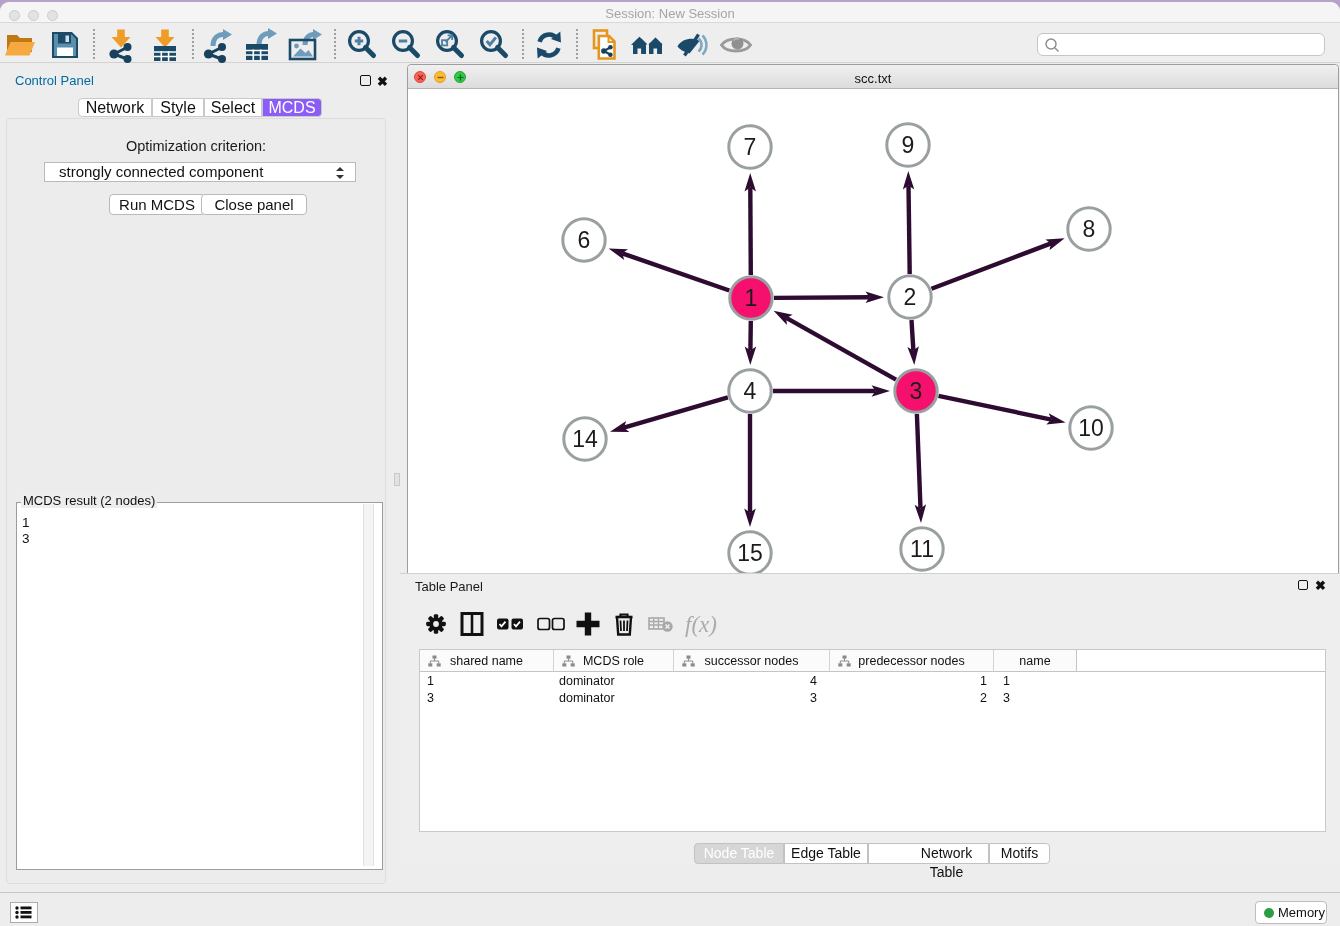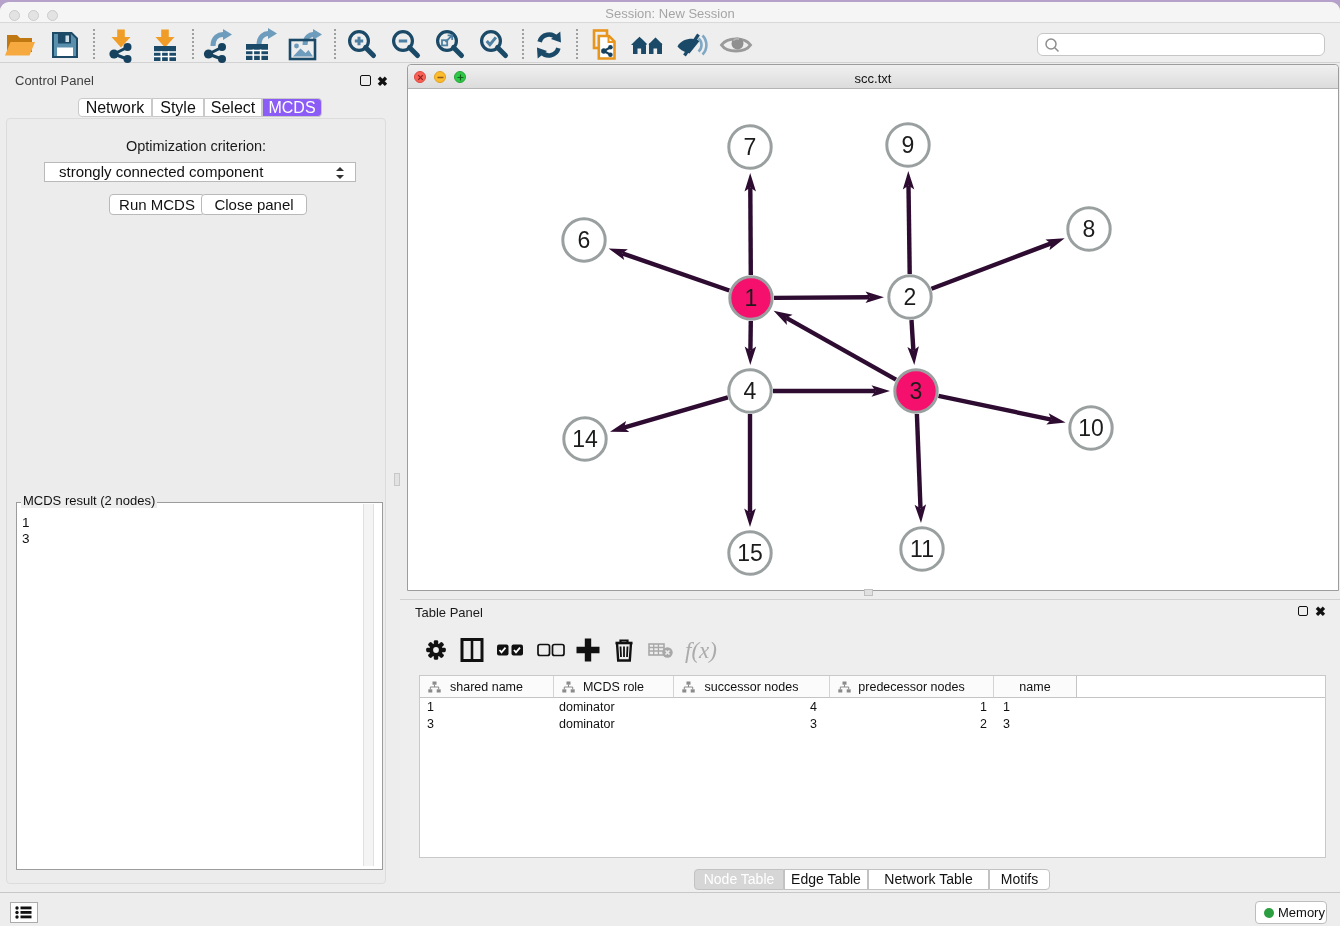--- a/index.html
+++ b/index.html
@@ -18,21 +18,21 @@
 
 #toolbar { left:0; top:22px; width:1340px; height:39px; background:#eeeeee;
   border-bottom:1px solid #d2d2d2; }
 .sep { position:absolute; top:5px; height:30px; width:0;
   border-left:2px dotted #9f9f9f; }
 .ticon { position:absolute; top:3px; }
 #search { position:absolute; left:1037px; top:9px; width:288px; height:23px;
   background:#fff; border:1px solid #c6c6c6; border-radius:6px; }
 
 #cpanel { left:0; top:61px; width:392px; height:827px; background:#ededed; }
-#cp-title { position:absolute; left:15px; top:10px; font-size:13px; color:#404040; }
+#cp-title { position:absolute; left:15px; top:10px; font-size:13px; color:#0369a1; }
 .hdrbtn { position:absolute; top:11px; font-size:13px; color:#111; }
 .tab { position:absolute; top:0; height:19px; background:#fff; border:1px solid #c9c9c9;
   text-align:center; line-height:18px; color:#111; }
 .tabsel { background:#8b5cf6; color:#fff; }
 #cp-inner { position:absolute; left:6px; top:55px; width:380px; height:766px;
   background:#ececec; border:1px solid #dcdcdc; border-radius:4px; }
 #optlabel { position:absolute; left:0; top:75px; width:392px; text-align:center;
   font-size:14.5px; color:#1a1a1a; }
 #combo { position:absolute; left:44px; top:99px; width:312px; height:20px;
   background:#fff; border:1px solid #b9b9b9; border-radius:0;
@@ -50,21 +50,21 @@
 
 #netwin { left:407px; top:62px; width:932px; height:527px;
   border:1px solid #9d9d9d; background:#fff; border-radius:4px 4px 0 0; }
 #nettitle { position:absolute; left:0; top:0; width:100%; height:24px;
   background:linear-gradient(#f0f0f0,#dcdcdc); border-bottom:1px solid #b4b4b4;
   border-radius:4px 4px 0 0; }
 #nettitle span { position:absolute; width:100%; top:6px; text-align:center;
   font-size:13px; color:#111; }
 .mac { position:absolute; top:6px; width:12px; height:12px; border-radius:50%; }
 
-#tpanel { left:400px; top:597px; width:940px; height:293px; background:#eeeeee;
+#tpanel { left:400px; top:571px; width:940px; height:293px; background:#eeeeee;
   border-top:1px solid #d0d0d0; }
 #tp-title { position:absolute; left:15px; top:5px; font-size:13px; color:#1a1a1a; }
 #tp-toolbar { position:absolute; left:15px; top:27px; width:910px; height:40px; }
 #ttable { position:absolute; left:19px; top:75px; width:907px; height:183px;
   background:#fff; border:1px solid #c9c9c9; }
 .th { position:absolute; top:0; height:22px; background:#fbfbfb;
   border-right:1px solid #d4d4d4; border-bottom:1px solid #c4c4c4;
   font-size:12.5px; text-align:center; line-height:22px; color:#111; }
 .td { position:absolute; font-size:12.5px; color:#111; height:17px; line-height:17px; }
 .btab { position:absolute; top:269px; height:21px; background:#fff;
@@ -422,21 +422,21 @@
       <div class="td" style="left:560px; top:23px;">1</div>
       <div class="td" style="left:583px; top:23px;">1</div>
       <div class="td" style="left:7px; top:40px;">3</div>
       <div class="td" style="left:139px; top:40px;">dominator</div>
       <div class="td" style="left:390px; top:40px;">3</div>
       <div class="td" style="left:560px; top:40px;">2</div>
       <div class="td" style="left:583px; top:40px;">3</div>
     </div>
     <div class="btab" style="left:294px; width:90px; border-radius:4px 0 0 4px; background:#d6d6d6; color:#fff;">Node Table</div>
     <div class="btab" style="left:384px; width:84px;">Edge Table</div>
-    <div class="btab" style="left:468px; width:121px;">Network Table</div>
+    <div class="btab" style="left:468px; width:121px;padding-left:36px;">Network Table</div>
     <div class="btab" style="left:589px; width:61px; border-radius:0 4px 4px 0;">Motifs</div>
   </div>
 
   <div id="statusbar" class="abs">
     <div id="listbtn">
         <svg width="26" height="19">
           <g fill="#111">
             <circle cx="6" cy="5" r="1.7"></circle>
             <circle cx="6" cy="9.5" r="1.7"></circle>
             <circle cx="6" cy="14" r="1.7"></circle>

